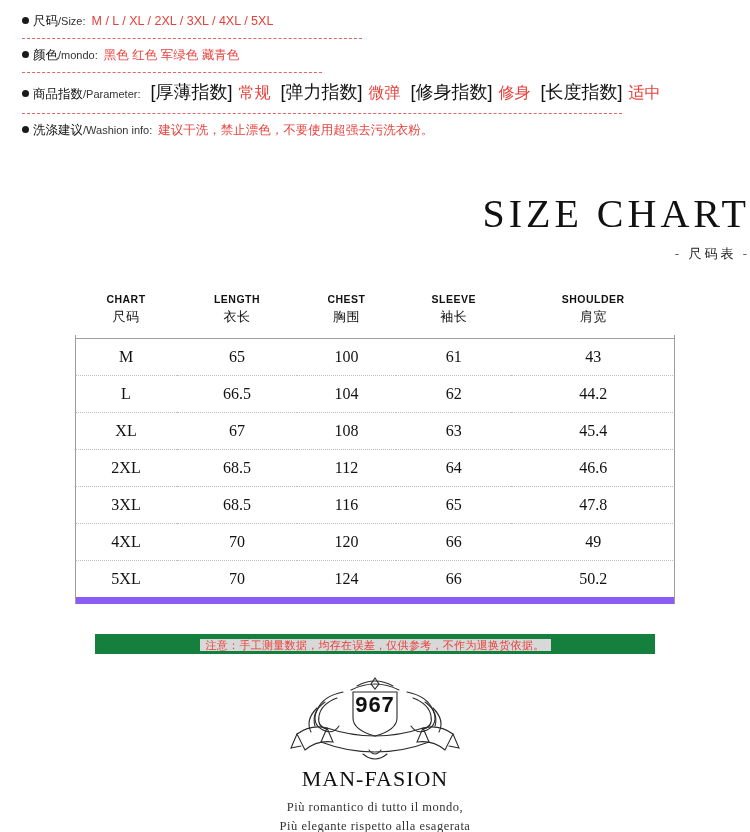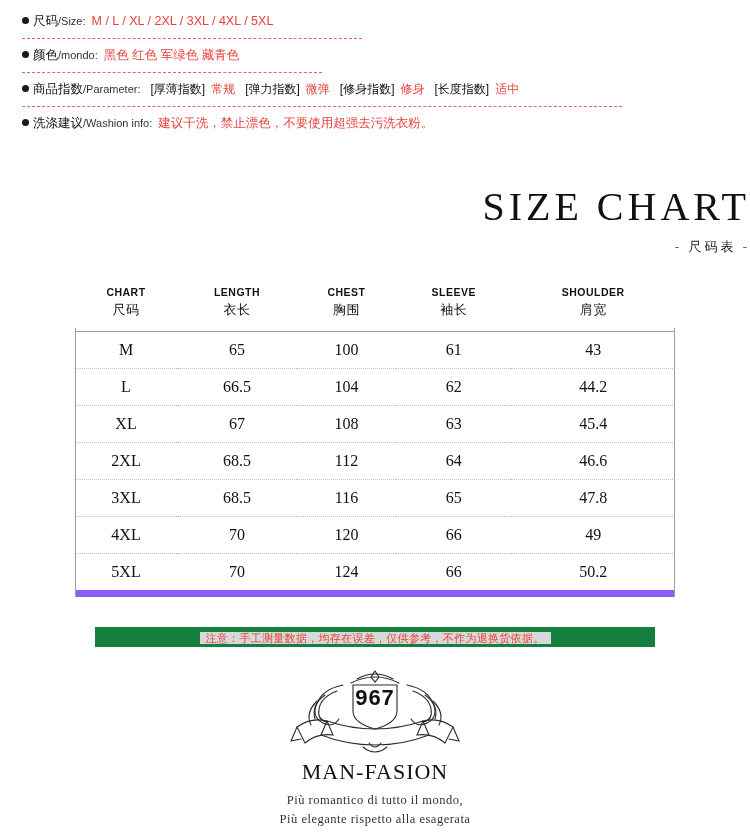--- a/index.html
+++ b/index.html
@@ -62,25 +62,25 @@
     margin-left: 6px;
   }
 
   .param-group {
     display: inline-flex;
     align-items: baseline;
     margin-left: 10px;
   }
   .param-key {
     color: #111;
-    font-size: 12px;
+    font-size: 18px;
   }
   .param-val {
     color: #e8403a;
-    font-size: 12px;
+    font-size: 16px;
     margin-left: 6px;
   }
   .wash-text {
     color: #e8403a;
     font-size: 12.5px;
     margin-left: 6px;
   }
 
   
   .chart-area {

